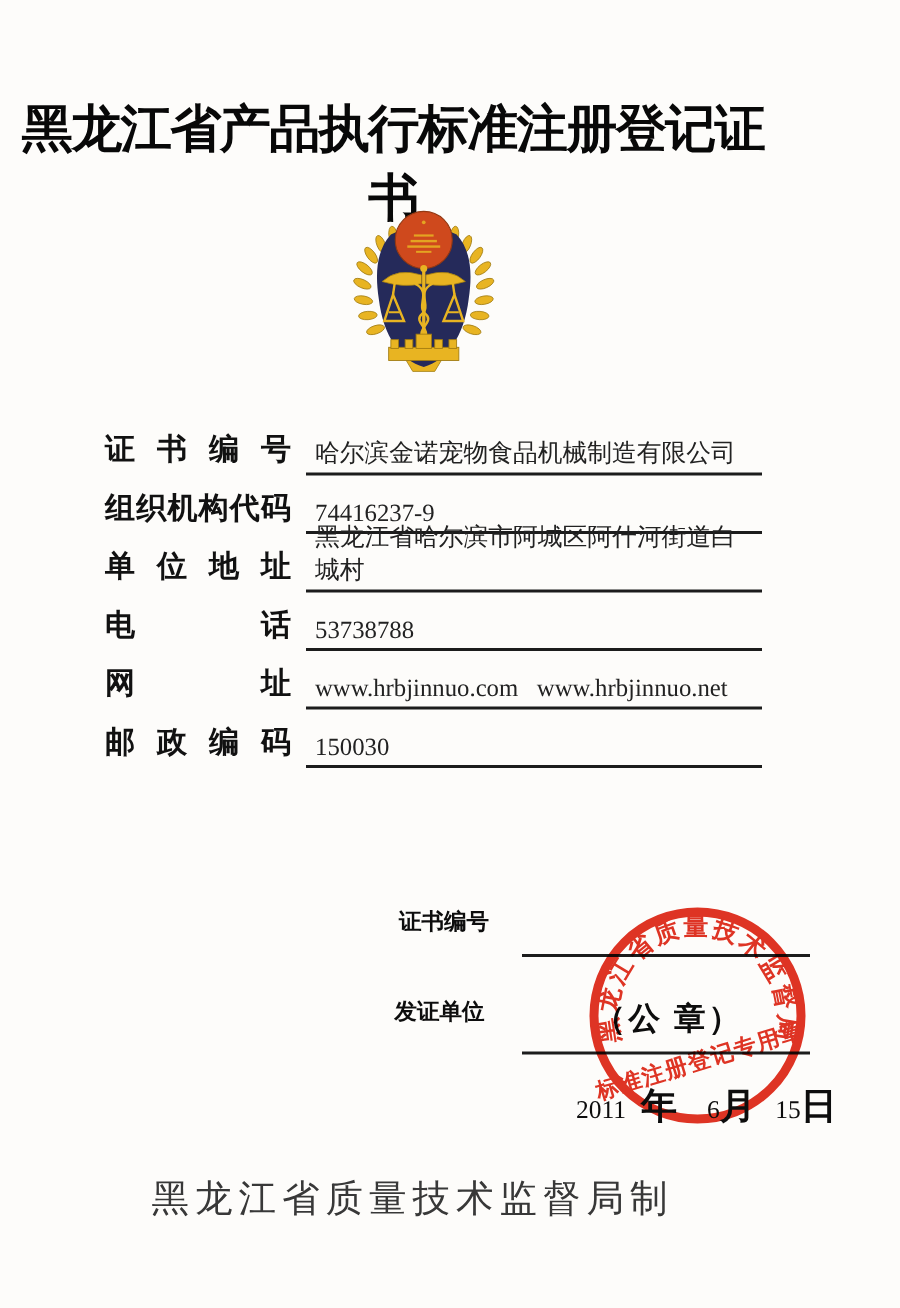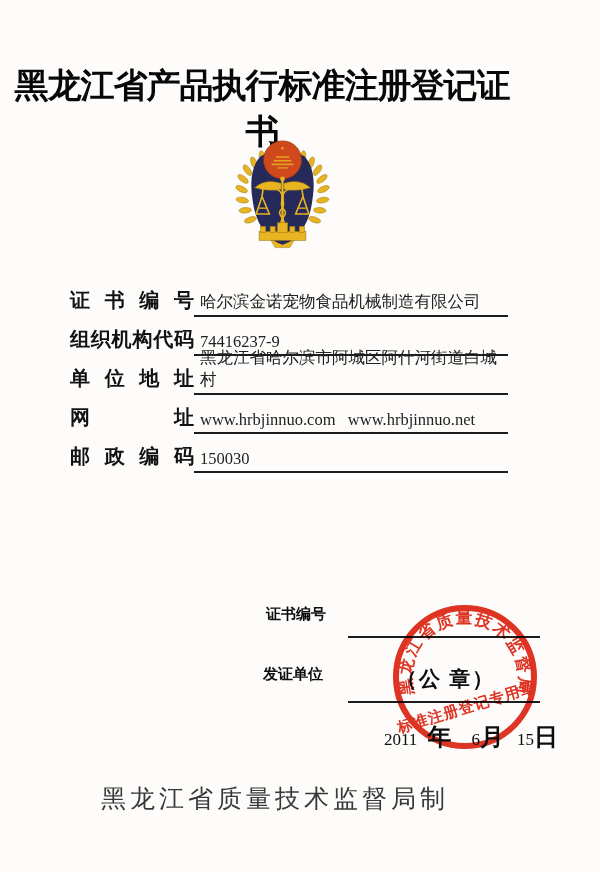--- a/index.html
+++ b/index.html
@@ -20,21 +20,21 @@
   .emblem { position:absolute; left:231px; top:138px; width:103px; height:114px; }
 
   .fields { position:absolute; left:70px; top:278px; width:438px; }
   .frow { display:flex; align-items:flex-end; height:39px; }
   .flabel {
     width:124px; font-size:20px; font-weight:bold; color:#111;
     text-align:justify; text-align-last:justify; padding-bottom:6px;
     line-height:1.1;
   }
   .fvalue {
-    flex:1; border-bottom:2px solid #1c1c1c;
+    flex:1; margin-left:10px; border-bottom:2px solid #1c1c1c;
     font-size:16.5px; color:#222; padding:0 4px 2px 6px;
     white-space:pre-wrap; display:flex; align-items:flex-end; min-height:30px;
   }
 
   .blabel { position:absolute; font-size:15px; font-weight:bold; color:#0d0d0d; }
   .bline  { position:absolute; width:192px; border-top:2px solid #1c1c1c; }
   .gongzhang { position:absolute; left:396px; top:665px; font-size:21px; font-weight:bold; color:#0d0d0d; letter-spacing:2px; }
 
   .seal { position:absolute; left:388px; top:600px; width:154px; height:154px; mix-blend-mode:multiply; }
 
@@ -124,20 +124,24 @@
   </div>
   <div class="frow">
     <div class="flabel">组织机构代码</div>
     <div class="fvalue">74416237-9</div>
   </div>
   <div class="frow">
     <div class="flabel">单位地址</div>
     <div class="fvalue">黑龙江省哈尔滨市阿城区阿什河街道白城村</div>
   </div>
   <div class="frow">
+    <div class="flabel">电话</div>
+    <div class="fvalue">53738788</div>
+  </div>
+  <div class="frow">
     <div class="flabel">网址</div>
     <div class="fvalue">www.hrbjinnuo.com   www.hrbjinnuo.net</div>
   </div>
   <div class="frow">
     <div class="flabel">邮政编码</div>
     <div class="fvalue">150030</div>
   </div>
 </div>
 
 <div class="blabel" style="left:266px; top:605px;">证书编号</div>

